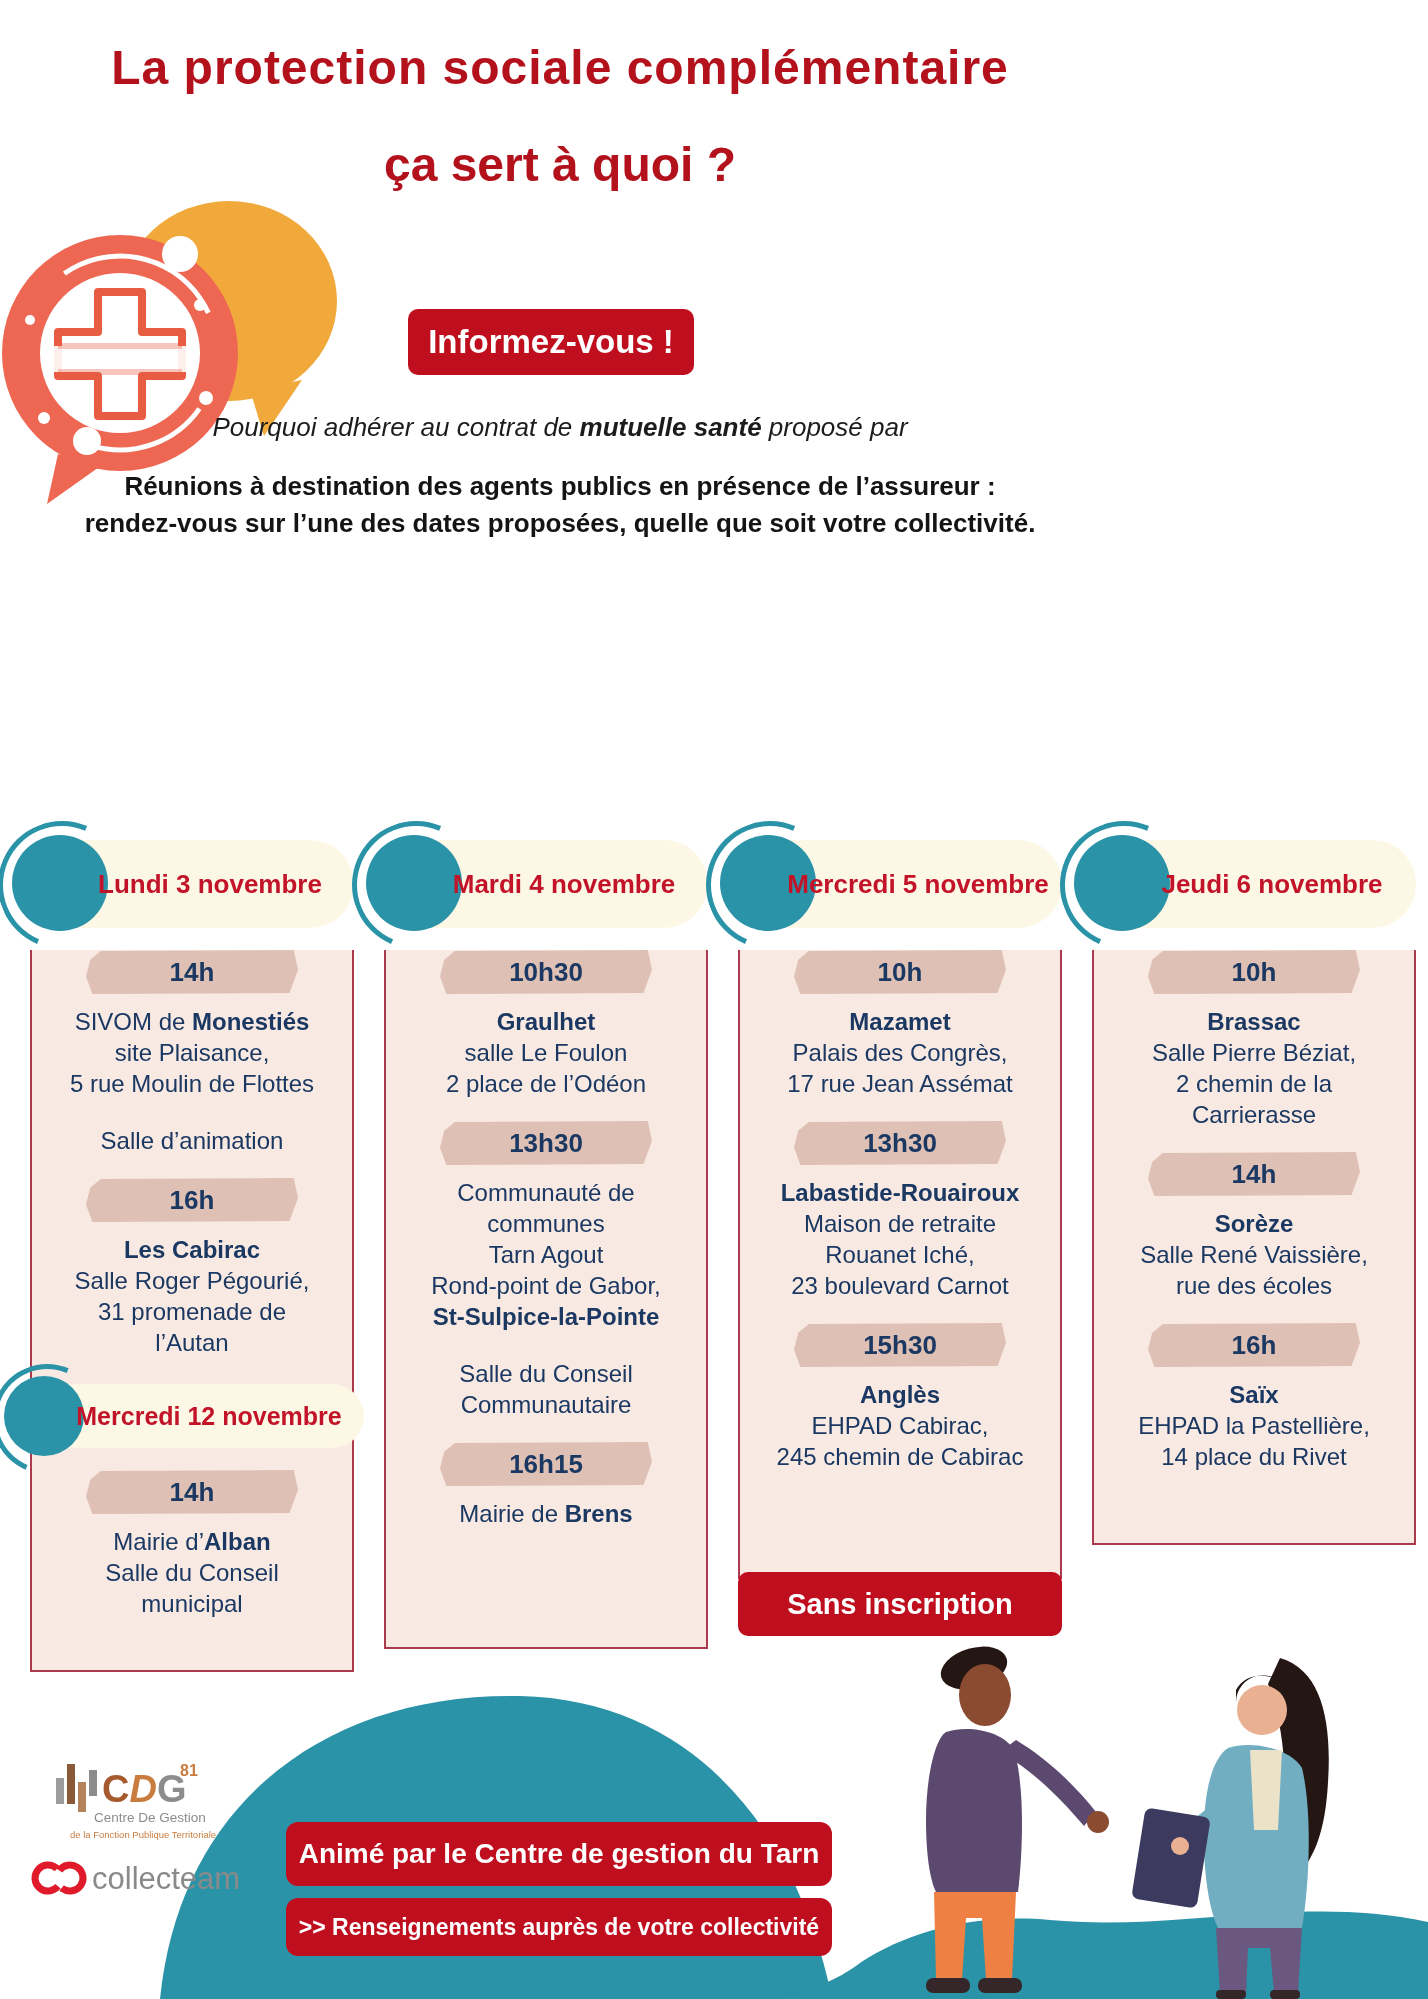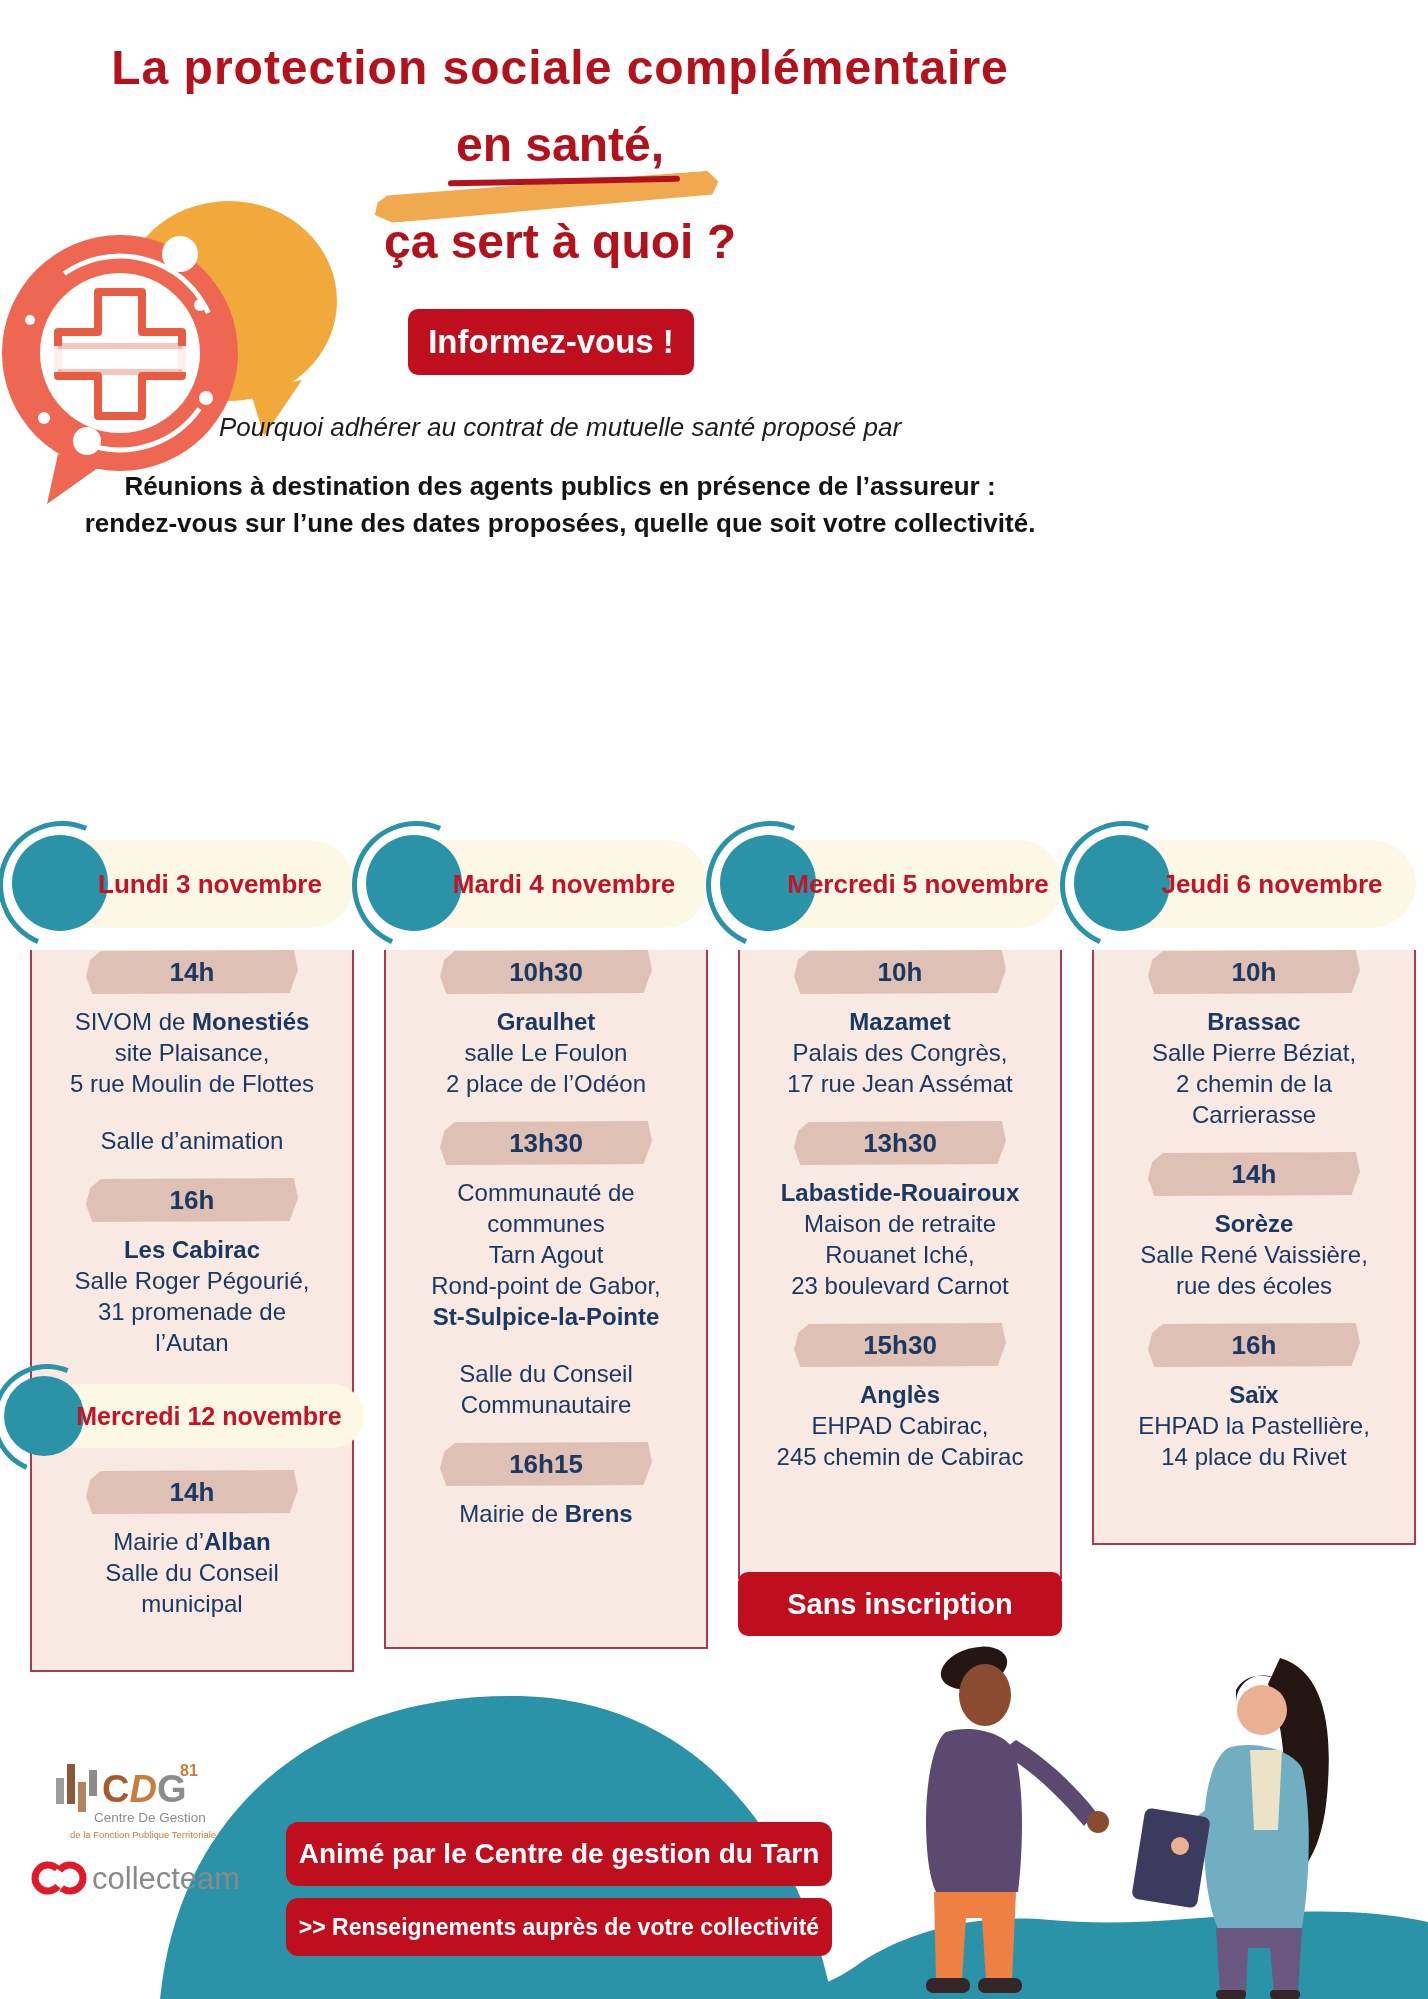--- a/index.html
+++ b/index.html
@@ -21,21 +21,21 @@
   
   .bubbles{position:absolute;left:-8px;top:168px;z-index:4;}
 
   
   .cta{position:absolute;left:408px;top:309px;width:286px;height:66px;background:#bf0e1e;border-radius:10px;
        color:#fff;font-size:33px;font-weight:700;display:flex;align-items:center;justify-content:center;z-index:6;}
 
   
   .intro-it{position:absolute;left:0;top:408px;width:1120px;text-align:center;font-style:italic;
         font-size:26px;line-height:38px;color:#1c1c1c;z-index:5;}
-  .intro-it b{font-weight:400;}
+  .intro-it b{font-weight:700;}
   .intro-b{position:absolute;left:0;top:468px;width:1120px;text-align:center;font-weight:700;
         font-size:26px;line-height:37px;color:#141414;z-index:5;}
 
   
   .columns{position:absolute;left:0;top:840px;width:1428px;z-index:5;}
   .column{position:absolute;top:0;}
   .c0{left:30px;width:324px;}  .c1{left:384px;width:324px;}
   .c2{left:738px;width:324px;} .c3{left:1092px;width:324px;}
   .col-header{position:relative;height:88px;background:#fdf8e6;border-radius:44px;
         display:flex;align-items:center;justify-content:center;}
@@ -72,25 +72,20 @@
   .cdg-logo{position:absolute;left:52px;top:1748px;z-index:6;}
   .collecteam{position:absolute;left:26px;top:1848px;z-index:6;}
 </style>
 </head>
 <body>
 
 <div class="page">
 
   <div class="title-wrap">
     <div class="title-l1">La protection sociale complémentaire</div>
-    <div class="title-l2-box">
-      <span class="title-brush"></span>
-      <span class="title-underline"></span>
-      <span class="title-l2">en santé,</span>
-    </div>
     <div class="title-l3">ça sert à quoi ?</div>
   </div>
 
   <svg class="bubbles" width="348" height="336" viewBox="0 0 348 336">
     <g>
       <ellipse cx="237" cy="133" rx="108" ry="100" fill="#f2a93b"></ellipse>
       <path d="M258 222 L310 212 L272 268 Z" fill="#f2a93b"></path>
     </g>
     <g>
       <path d="M66 286 L55 336 L110 297 Z" fill="#ed6752"></path>

